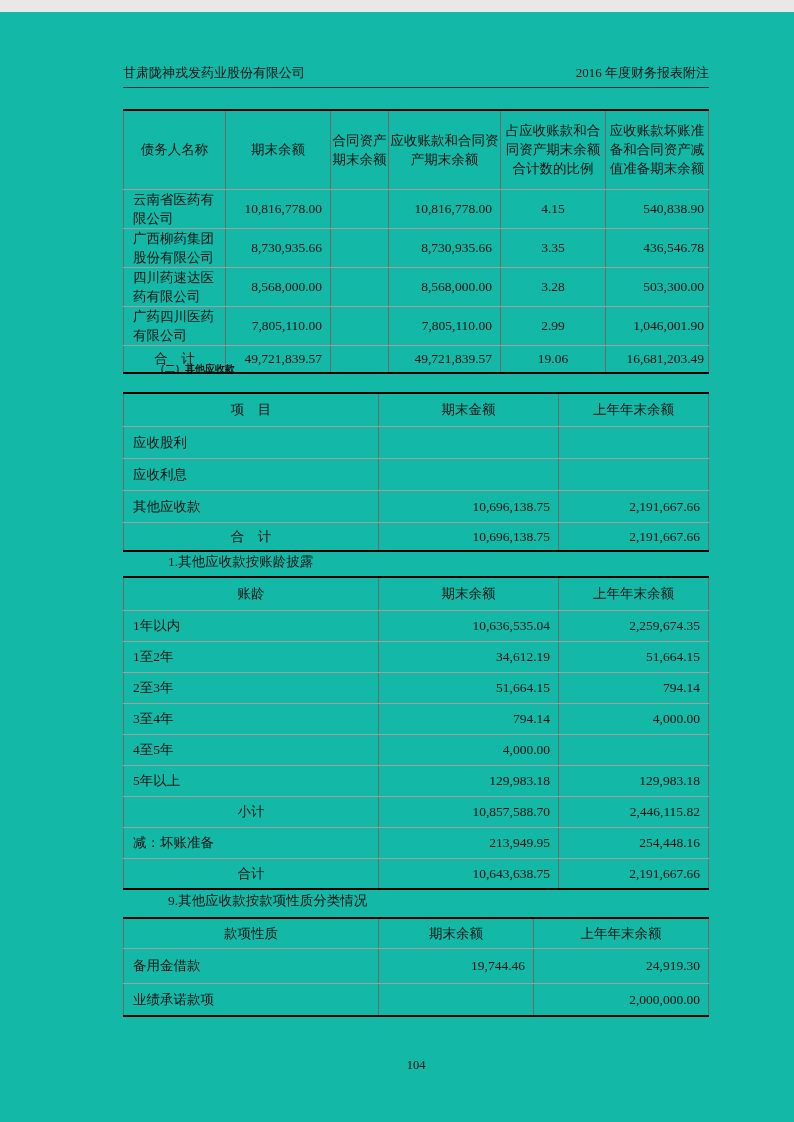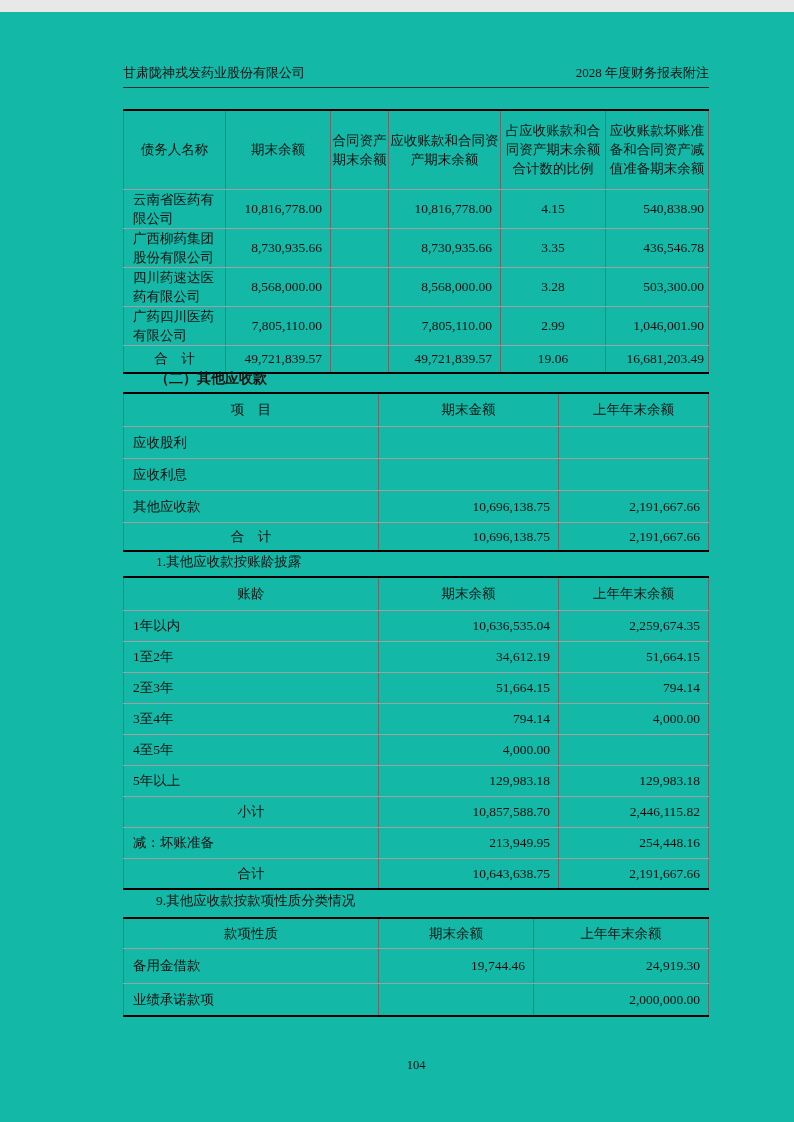--- a/index.html
+++ b/index.html
@@ -13,32 +13,32 @@
         border-left:1px solid #6a6a6a;border-right:1px solid #6a6a6a;}
   td,th{font-weight:normal;vertical-align:middle;line-height:19px;
         border-left:1px solid #6a6a6a;border-right:1px solid #6a6a6a;
         border-top:1px solid #a0a0a0;border-bottom:1px solid #a0a0a0;
         padding:0;overflow:hidden;white-space:nowrap;}
   .wrap{white-space:normal;}
   .tc{text-align:center;}
   .tl{text-align:left;padding-left:9px;}
   .tr{text-align:right;padding-right:8px;}
   .tr4{text-align:right;padding-right:4px;}
-  .sec-title{position:absolute;left:155px;top:358px;font-size:14px;font-weight:bold;}
-  .note-label{position:absolute;left:156px;font-size:13.5px;}
+  .sec-title{position:absolute;left:155px;top:350px;font-size:10px;font-weight:bold;}
+  .note-label{position:absolute;left:168px;font-size:13.5px;}
   .pageno{position:absolute;left:123px;width:586px;top:1046px;text-align:center;font-size:12.5px;}
 </style>
 </head>
 <body>
 
 <div class="page">
 
   <div class="hdr">
     <span>甘肃陇神戎发药业股份有限公司</span>
-    <span>2028 年度财务报表附注</span>
+    <span>2016 年度财务报表附注</span>
   </div>
 
   <table style="top:97px;width:585px;">
     <colgroup>
         <col style="width:102px">
         <col style="width:105px">
         <col style="width:58px">
         <col style="width:112px">
         <col style="width:105px">
         <col style="width:103px">

